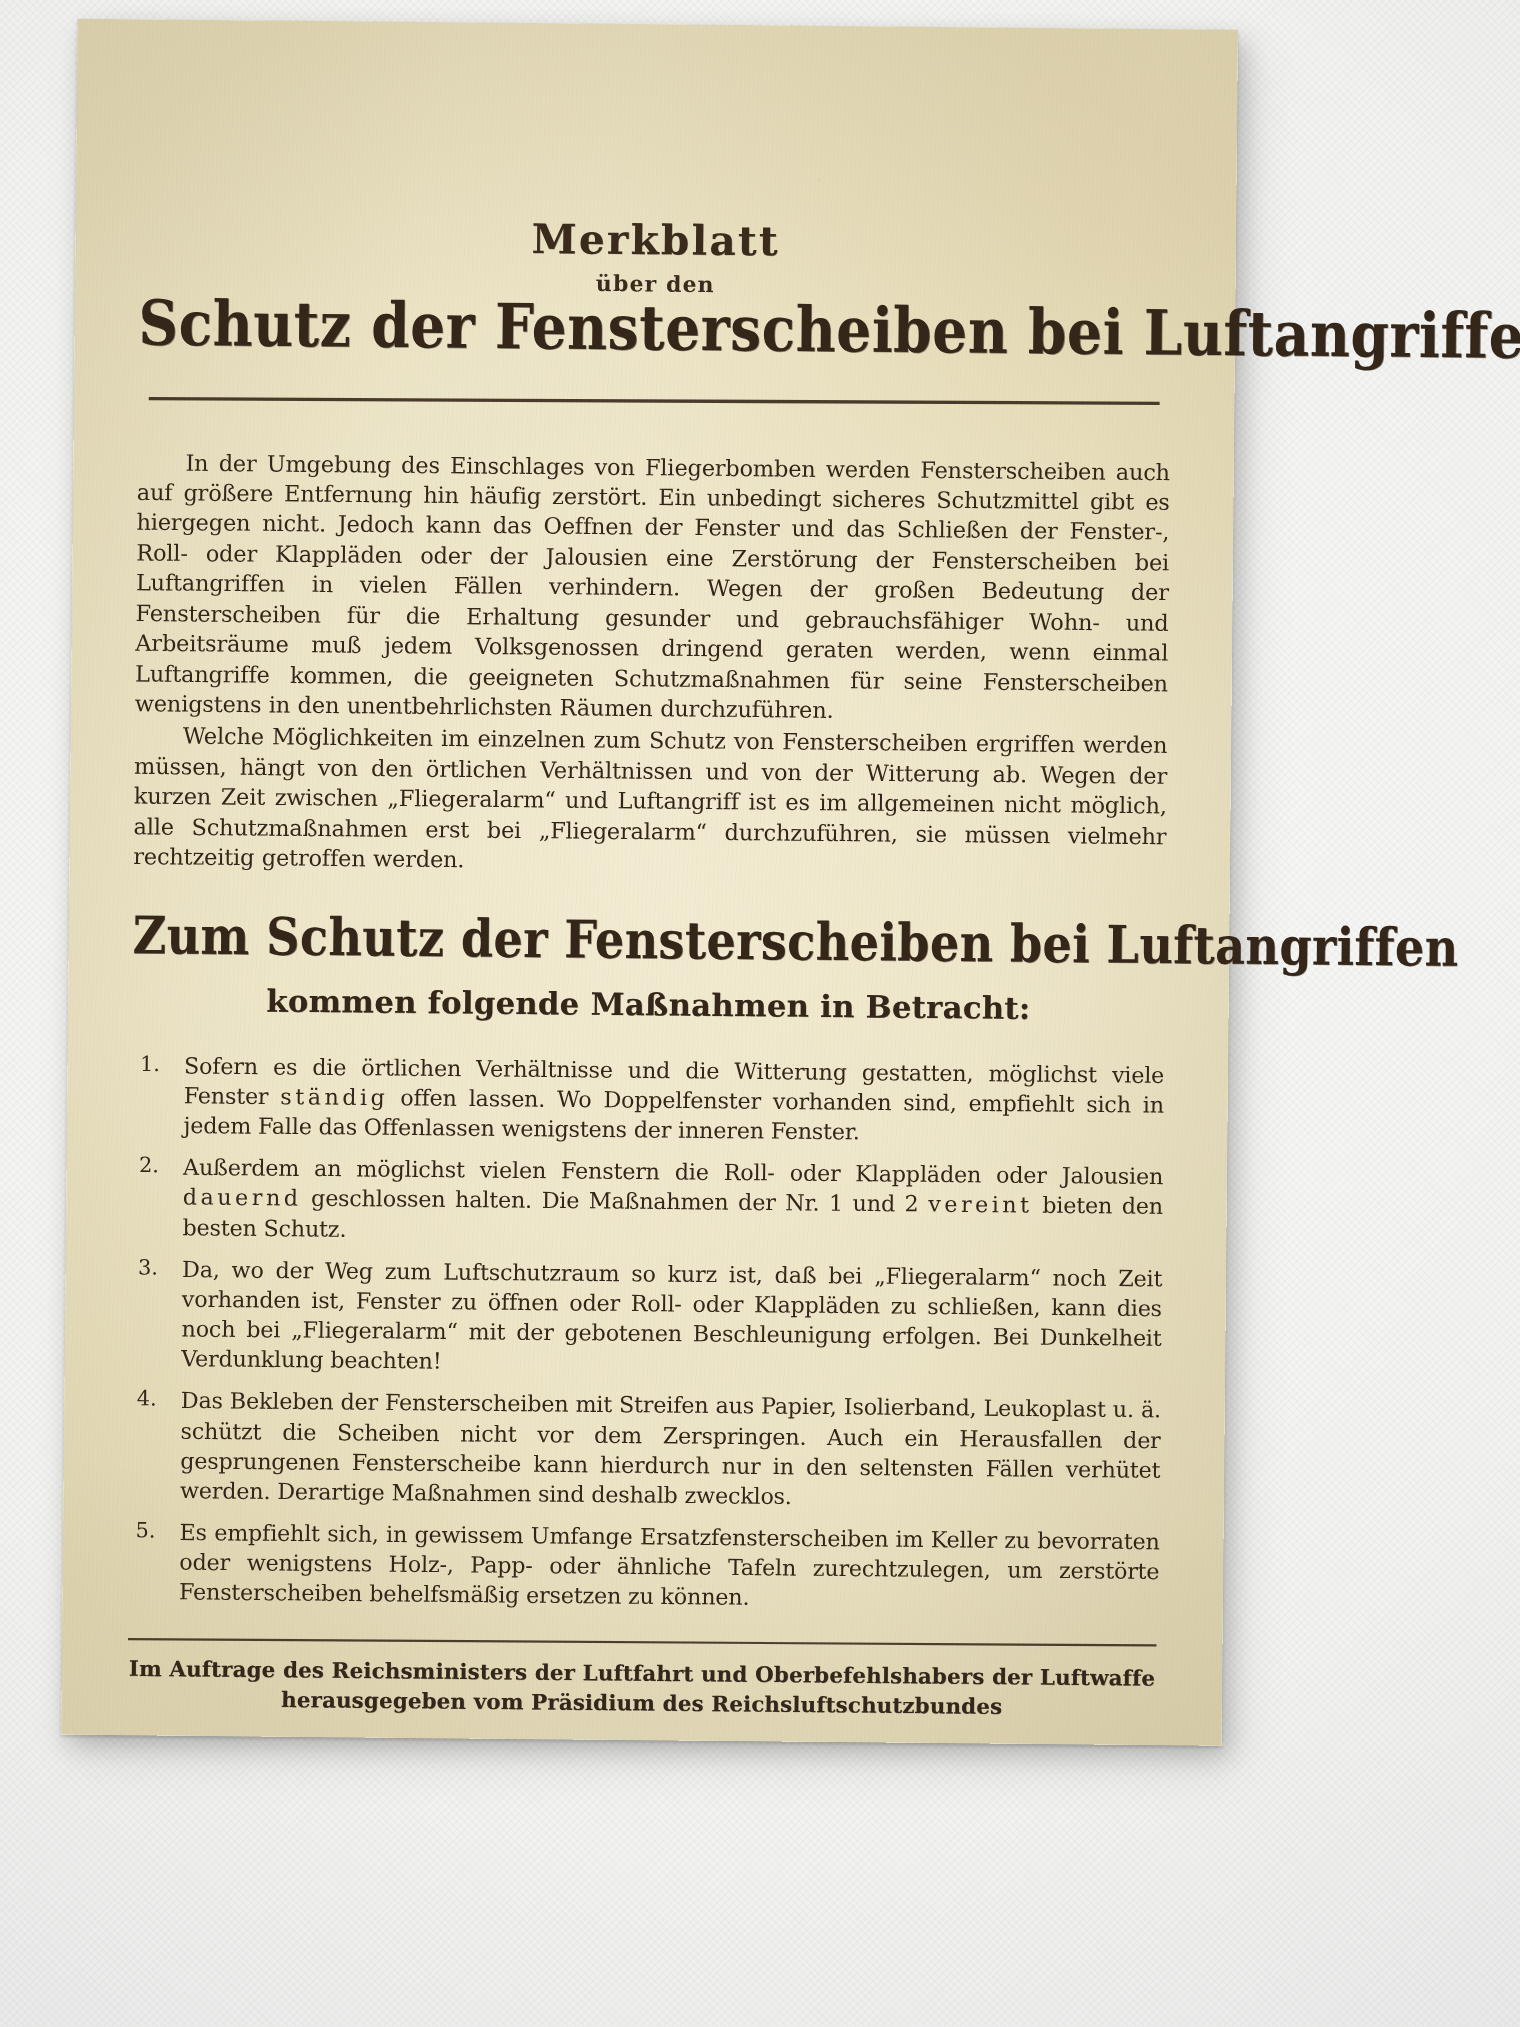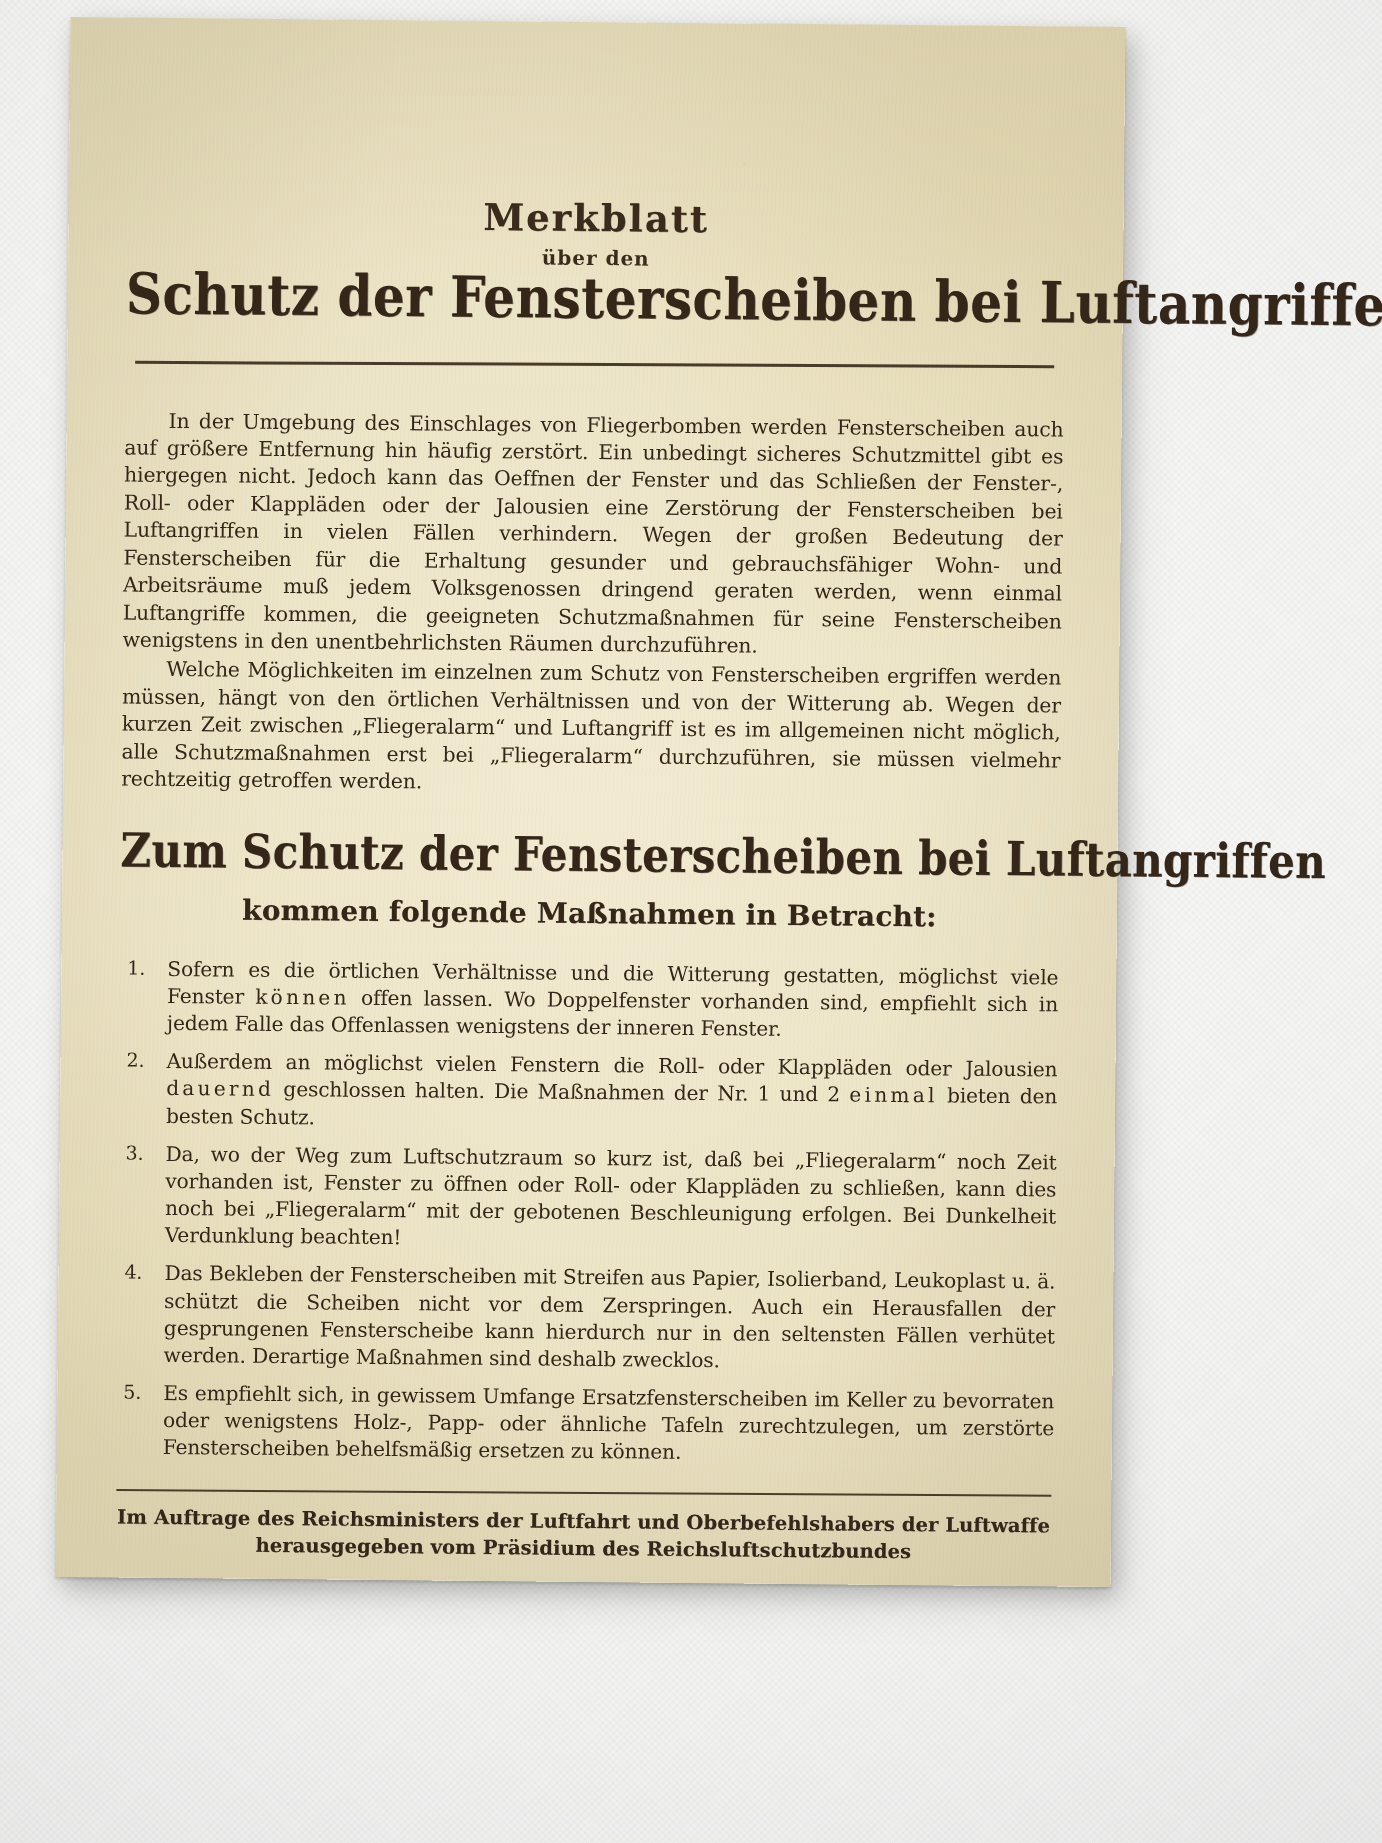--- a/index.html
+++ b/index.html
@@ -185,25 +185,25 @@
       <p>In der Umgebung des Einschlages von Fliegerbomben werden Fensterscheiben auch auf größere Entfernung hin häufig zerstört. Ein unbedingt sicheres Schutzmittel gibt es hiergegen nicht. Jedoch kann das Oeffnen der Fenster und das Schließen der Fenster-, Roll- oder Klappläden oder der Jalousien eine Zerstörung der Fensterscheiben bei Luftangriffen in vielen Fällen verhindern. Wegen der großen Bedeutung der Fensterscheiben für die Erhaltung gesunder und gebrauchsfähiger Wohn- und Arbeitsräume muß jedem Volksgenossen dringend geraten werden, wenn einmal Luftangriffe kommen, die geeigneten Schutzmaßnahmen für seine Fensterscheiben wenigstens in den unentbehrlichsten Räumen durchzuführen.</p>
       <p>Welche Möglichkeiten im einzelnen zum Schutz von Fensterscheiben ergriffen werden müssen, hängt von den örtlichen Verhältnissen und von der Witterung ab. Wegen der kurzen Zeit zwischen „Fliegeralarm“ und Luftangriff ist es im allgemeinen nicht möglich, alle Schutzmaßnahmen erst bei „Fliegeralarm“ durchzuführen, sie müssen vielmehr rechtzeitig getroffen werden.</p>
     </div>
 
     <div class="frak sec-head">Zum Schutz der Fensterscheiben bei Luftangriffen</div>
     <div class="frak sec-sub">kommen folgende Maßnahmen in Betracht:</div>
 
     <ol class="measures">
       <li>
         <span class="num">1.</span>
-        <span>Sofern es die örtlichen Verhältnisse und die Witterung gestatten, möglichst viele Fenster <span class="sp">können</span> offen lassen. Wo Doppelfenster vorhanden sind, empfiehlt sich in jedem Falle das Offenlassen wenigstens der inneren Fenster.</span>
+        <span>Sofern es die örtlichen Verhältnisse und die Witterung gestatten, möglichst viele Fenster <span class="sp">ständig</span> offen lassen. Wo Doppelfenster vorhanden sind, empfiehlt sich in jedem Falle das Offenlassen wenigstens der inneren Fenster.</span>
       </li>
       <li>
         <span class="num">2.</span>
-        <span>Außerdem an möglichst vielen Fenstern die Roll- oder Klappläden oder Jalousien <span class="sp">dauernd</span> geschlossen halten. Die Maßnahmen der Nr. 1 und 2 <span class="sp">einmal</span> bieten den besten Schutz.</span>
+        <span>Außerdem an möglichst vielen Fenstern die Roll- oder Klappläden oder Jalousien <span class="sp">dauernd</span> geschlossen halten. Die Maßnahmen der Nr. 1 und 2 <span class="sp">vereint</span> bieten den besten Schutz.</span>
       </li>
       <li>
         <span class="num">3.</span>
         <span>Da, wo der Weg zum Luftschutzraum so kurz ist, daß bei „Fliegeralarm“ noch Zeit vorhanden ist, Fenster zu öffnen oder Roll- oder Klappläden zu schließen, kann dies noch bei „Fliegeralarm“ mit der gebotenen Beschleunigung erfolgen. Bei Dunkelheit Verdunklung beachten!</span>
       </li>
       <li>
         <span class="num">4.</span>
         <span>Das Bekleben der Fensterscheiben mit Streifen aus Papier, Isolierband, Leukoplast u. ä. schützt die Scheiben nicht vor dem Zerspringen. Auch ein Herausfallen der gesprungenen Fensterscheibe kann hierdurch nur in den seltensten Fällen verhütet werden. Derartige Maßnahmen sind deshalb zwecklos.</span>
       </li>
       <li>

